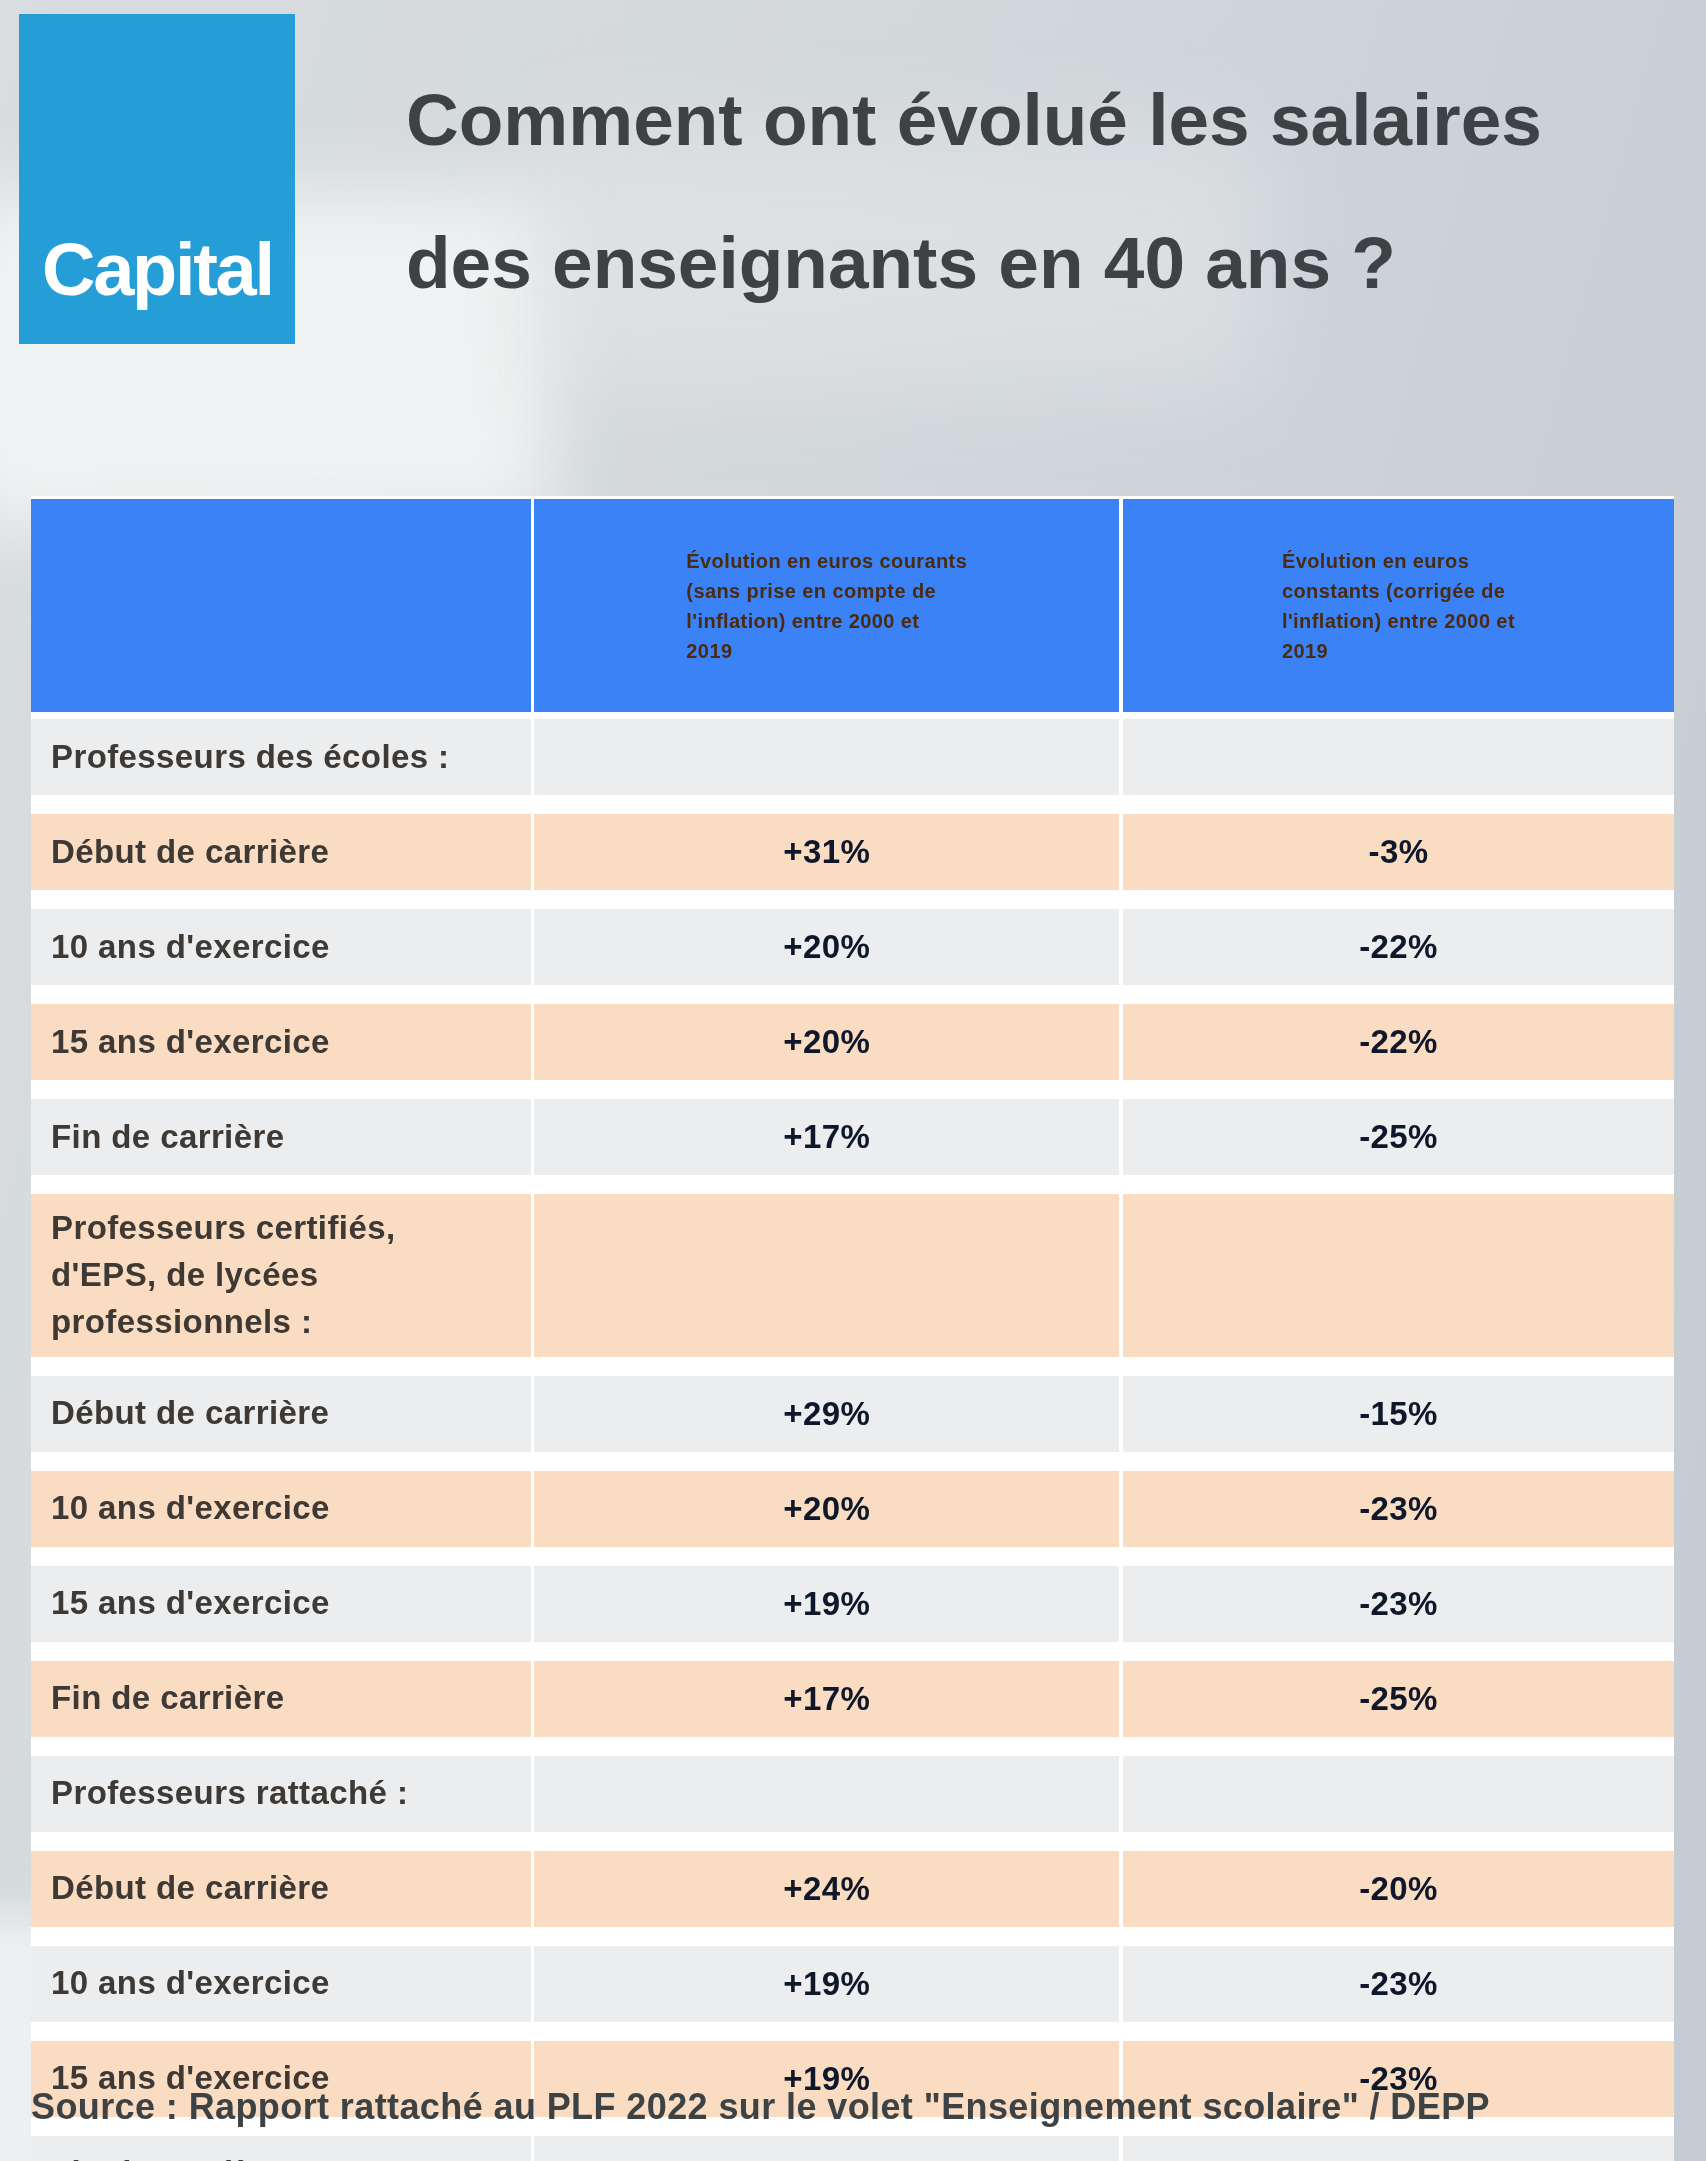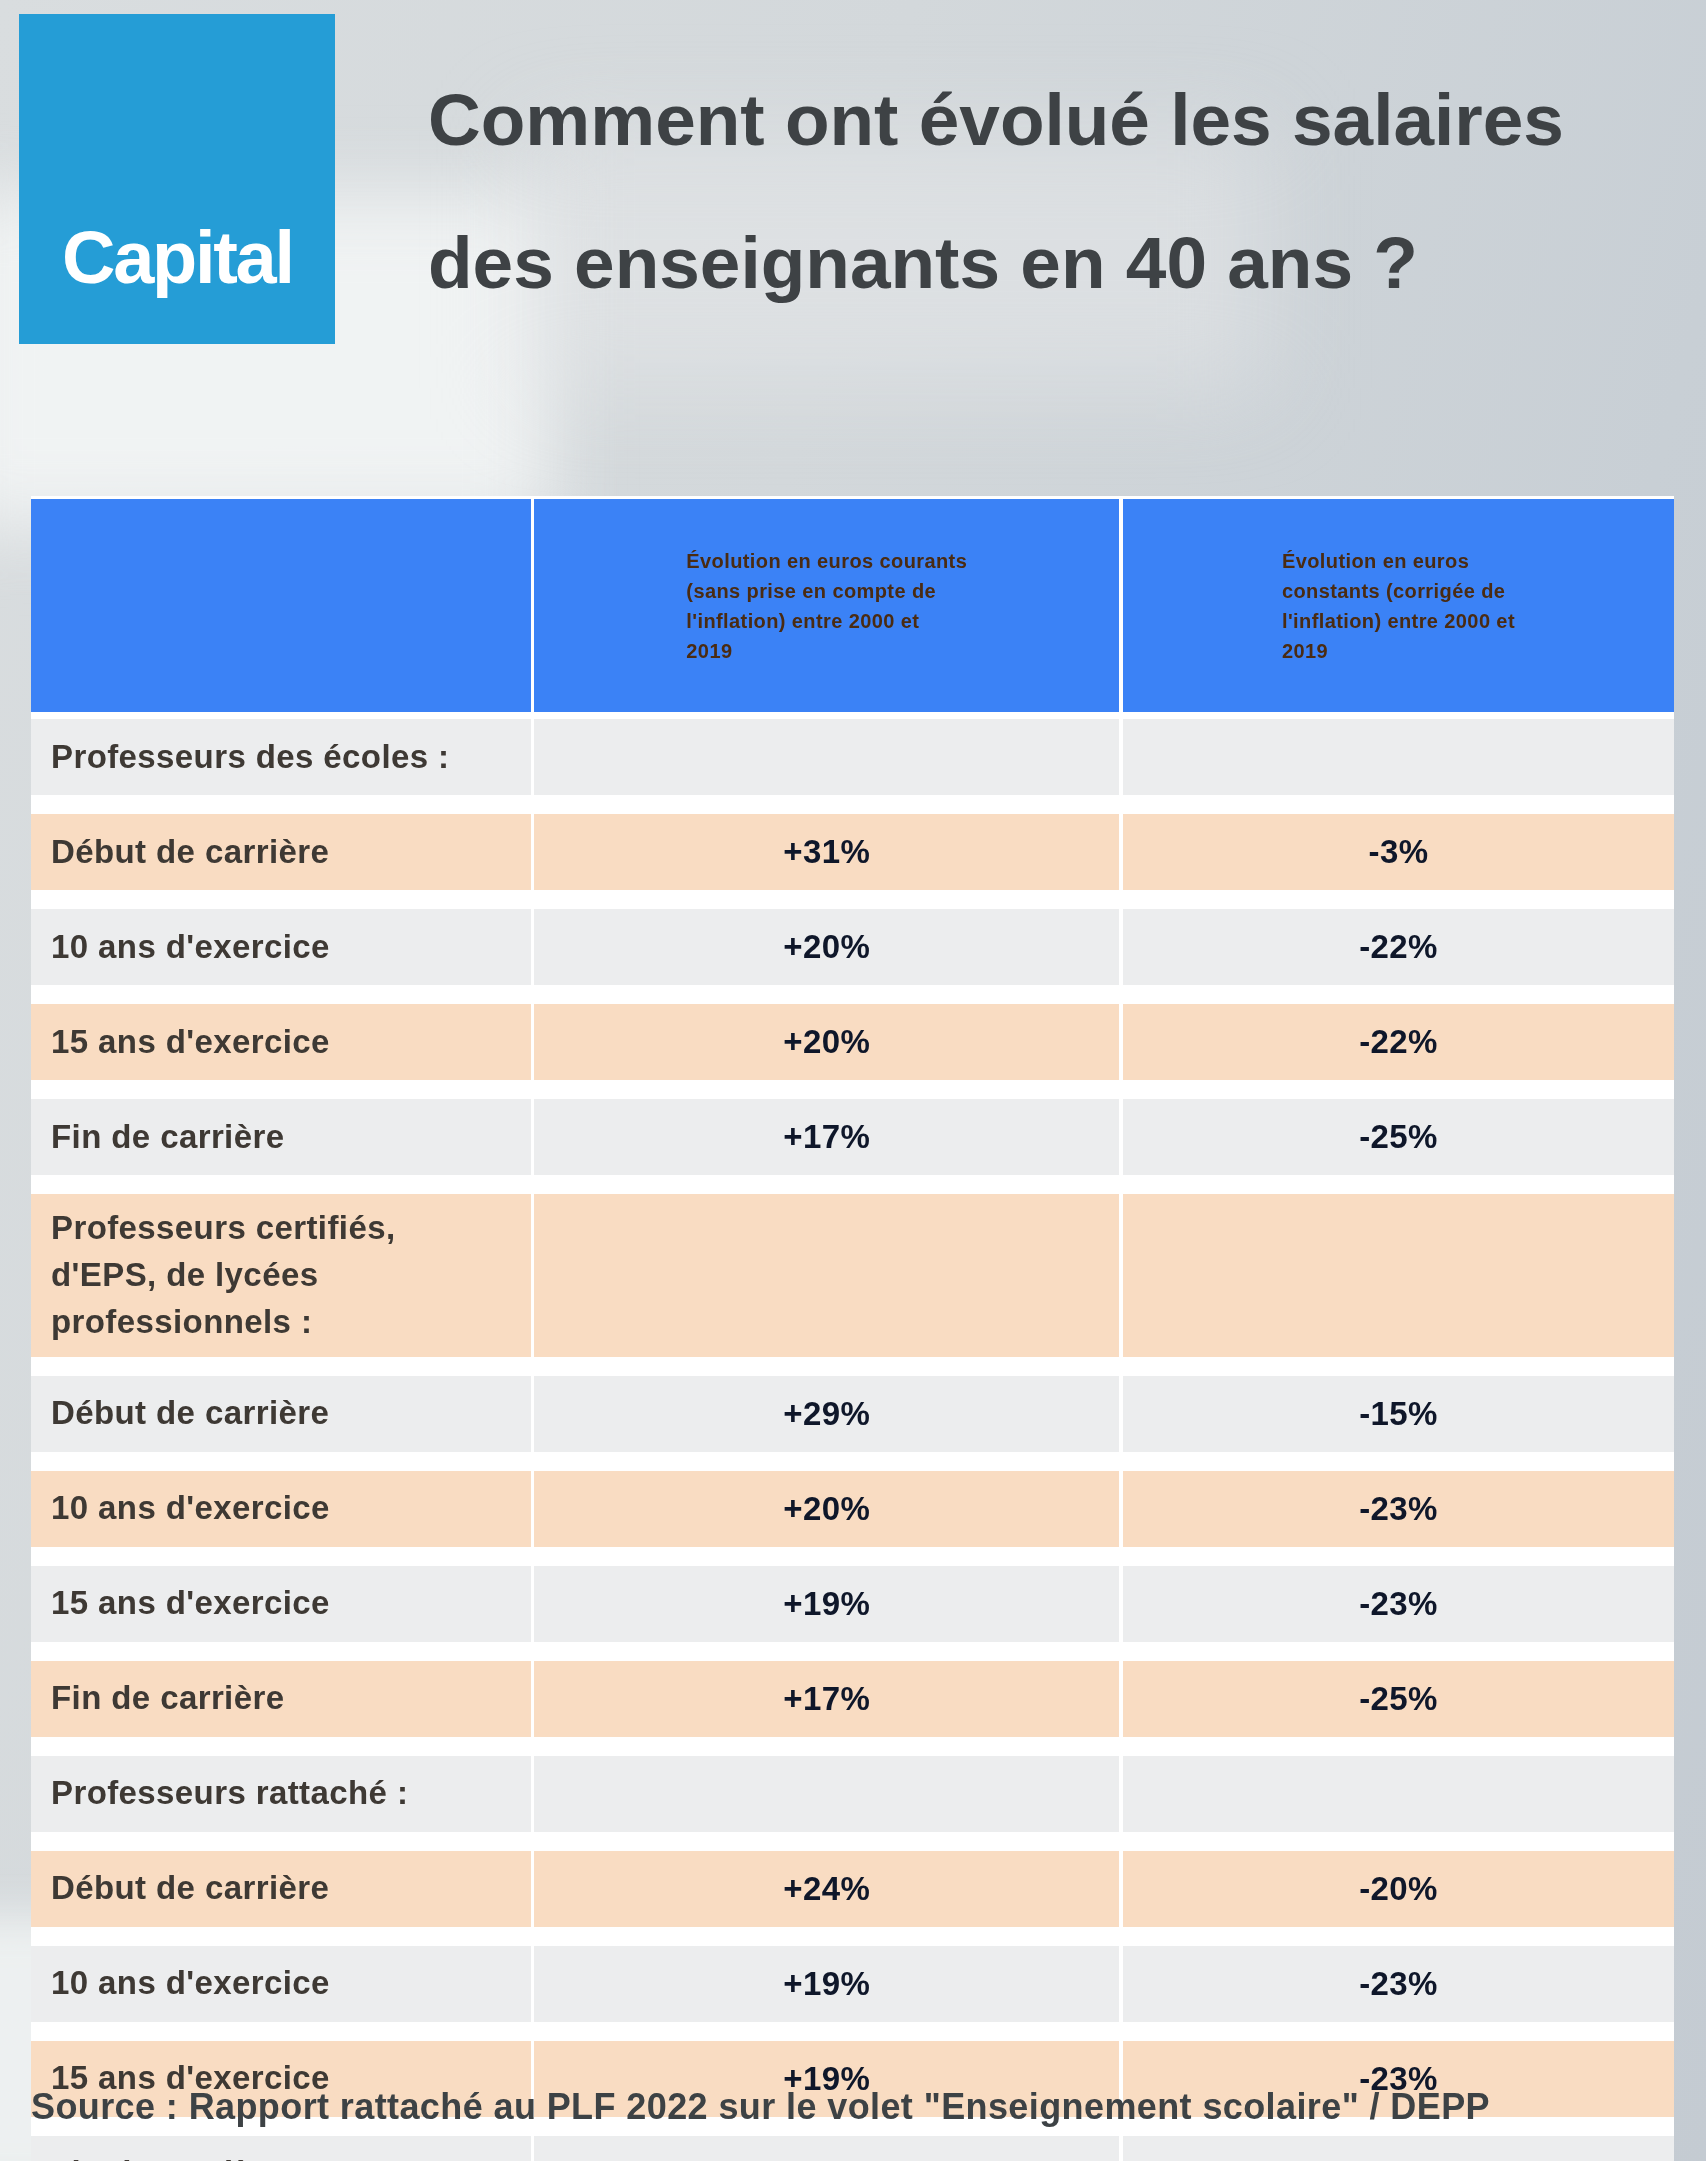--- a/index.html
+++ b/index.html
@@ -10,28 +10,28 @@
   }
   
   .blob{position:absolute;z-index:0;}
   .blob-towels{left:-54px;top:194px;width:605px;height:333px;background:rgba(245,247,247,.85);filter:blur(37px);}
   .blob-midlight{left:527px;top:132px;width:737px;height:256px;background:rgba(229,232,233,.55);filter:blur(47px);}
   .blob-bookstack{left:-70px;top:1916px;width:558px;height:279px;background:rgba(238,241,241,.95);filter:blur(22px);}
   .blob-pages{left:403px;top:1931px;width:186px;height:256px;background:rgba(238,230,178,.8);filter:blur(20px);}
   .blob-pages2{left:465px;top:1877px;width:109px;height:109px;background:rgba(242,238,205,.55);filter:blur(23px);}
 
   .logo{
-    position:absolute;left:19.4px;top:14px;width:316px;height:330px;z-index:2;
+    position:absolute;left:19.4px;top:14px;width:276px;height:330px;z-index:2;
     background:#259dd6;display:flex;align-items:flex-end;justify-content:center;
-    padding-bottom:44px;box-sizing:border-box;
+    padding-bottom:32px;box-sizing:border-box;
   }
   .logo-text{color:#ffffff;font-size:74px;font-weight:bold;letter-spacing:-2.3px;}
 
   .title{
-    position:absolute;left:428px;top:48px;z-index:2;
+    position:absolute;left:406px;top:48px;z-index:2;
     color:#3e4245;font-size:73px;font-weight:bold;line-height:143px;letter-spacing:0px;
     white-space:nowrap;
   }
 
   .tbl{
     position:absolute;left:31px;top:496px;width:1643px;z-index:2;
     background:#ffffff;padding-top:3.1px;box-sizing:border-box;
   }
   .hdr-row,.row{
     display:grid;grid-template-columns:641fr 750fr 707fr;column-gap:3.9px;

